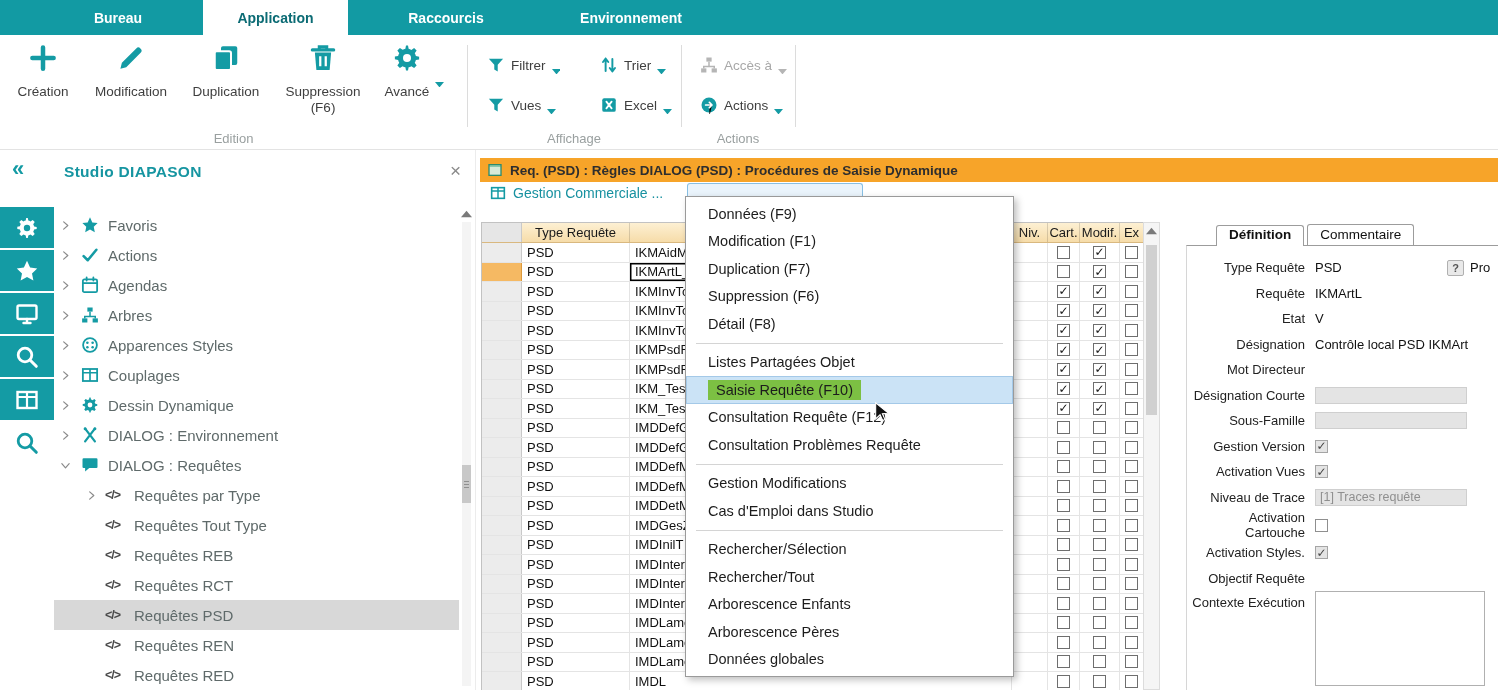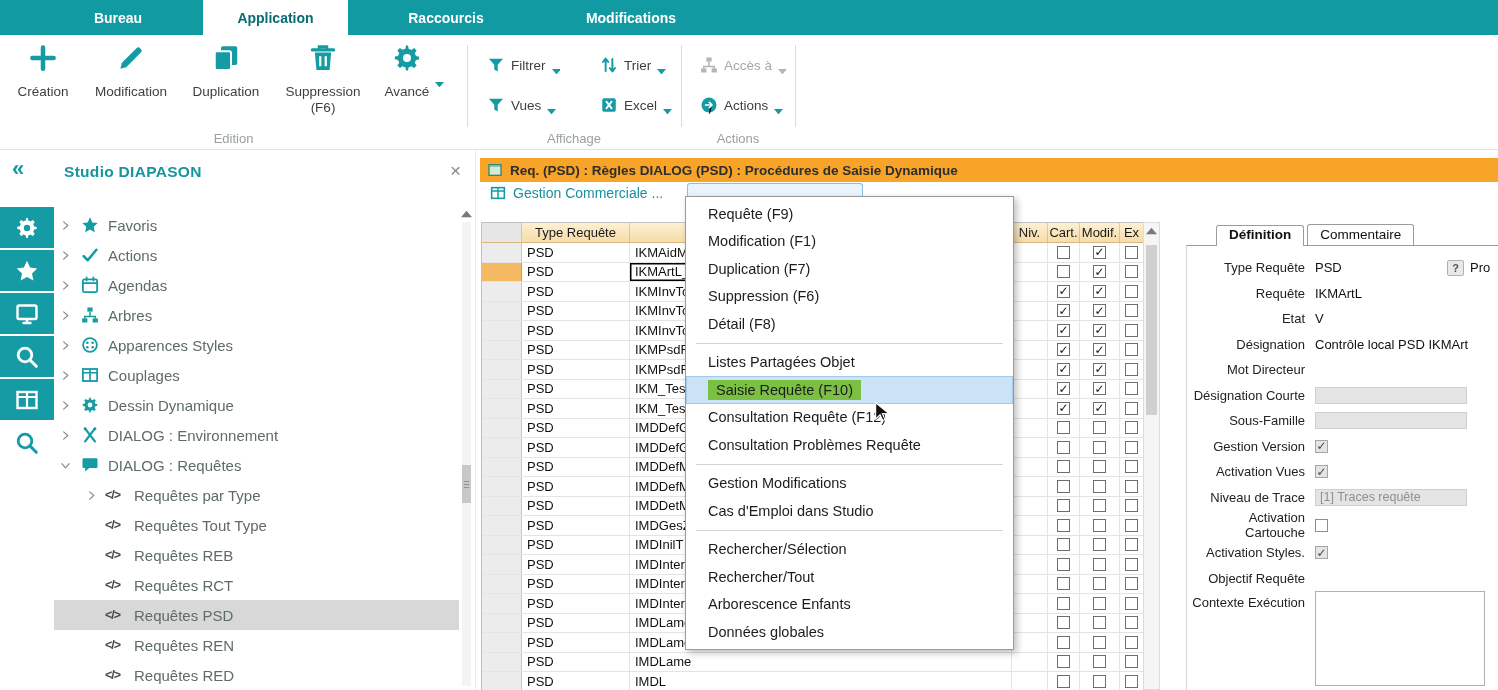--- a/index.html
+++ b/index.html
@@ -94,21 +94,21 @@
   
   .cursor{position:absolute;left:872px;top:401px;width:22px;height:24px;z-index:40;pointer-events:none;}
 </style>
 </head>
 <body>
 
 <div class="menubar">
   <div class="menu-item mi-0">Bureau</div>
   <div class="menu-item mi-1 active">Application</div>
   <div class="menu-item mi-2">Raccourcis</div>
-  <div class="menu-item mi-3">Modifications</div>
+  <div class="menu-item mi-3">Environnement</div>
 </div>
 
 <div class="ribbon">
   <div class="rb-big" style="left:4px;width:78px">
     <span class="icon ic30"><svg viewBox="0 0 24 24">
           <path d="M12 3.5v17M3.5 12h17" stroke="currentColor" stroke-width="3.6" stroke-linecap="round" fill="none"></path>
         </svg></span>
     <span class="lbl">Création</span>
   </div>
   <div class="rb-big" style="left:86px;width:90px">
@@ -947,21 +947,21 @@
         <div class="p-label">Contexte Exécution</div>
         <div class="p-val">
           <div class="p-ta"></div>
         </div>
       </div>
     </div>
 </div>
 
 <div class="ctx">
     <div class="ctx-item">
-      <span>Requête (F9)</span>
+      <span>Données (F9)</span>
     </div>
     <div class="ctx-item">
       <span>Modification (F1)</span>
     </div>
     <div class="ctx-item">
       <span>Duplication (F7)</span>
     </div>
     <div class="ctx-item">
       <span>Suppression (F6)</span>
     </div>
@@ -990,20 +990,23 @@
     </div>
     <div class="ctx-sep"></div>
     <div class="ctx-item">
       <span>Rechercher/Sélection</span>
     </div>
     <div class="ctx-item">
       <span>Rechercher/Tout</span>
     </div>
     <div class="ctx-item">
       <span>Arborescence Enfants</span>
+    </div>
+    <div class="ctx-item">
+      <span>Arborescence Pères</span>
     </div>
     <div class="ctx-item">
       <span>Données globales</span>
     </div>
   </div>
 
 <div class="cursor">
   <svg viewBox="0 0 24 24">
       <path d="M4 2 L4 19.5 L8.8 15 L11.7 21.3 L14.2 20.1 L11.3 13.9 L17.8 13.3 Z" fill="#111" stroke="#fff" stroke-width="1.2"></path>
     </svg>

